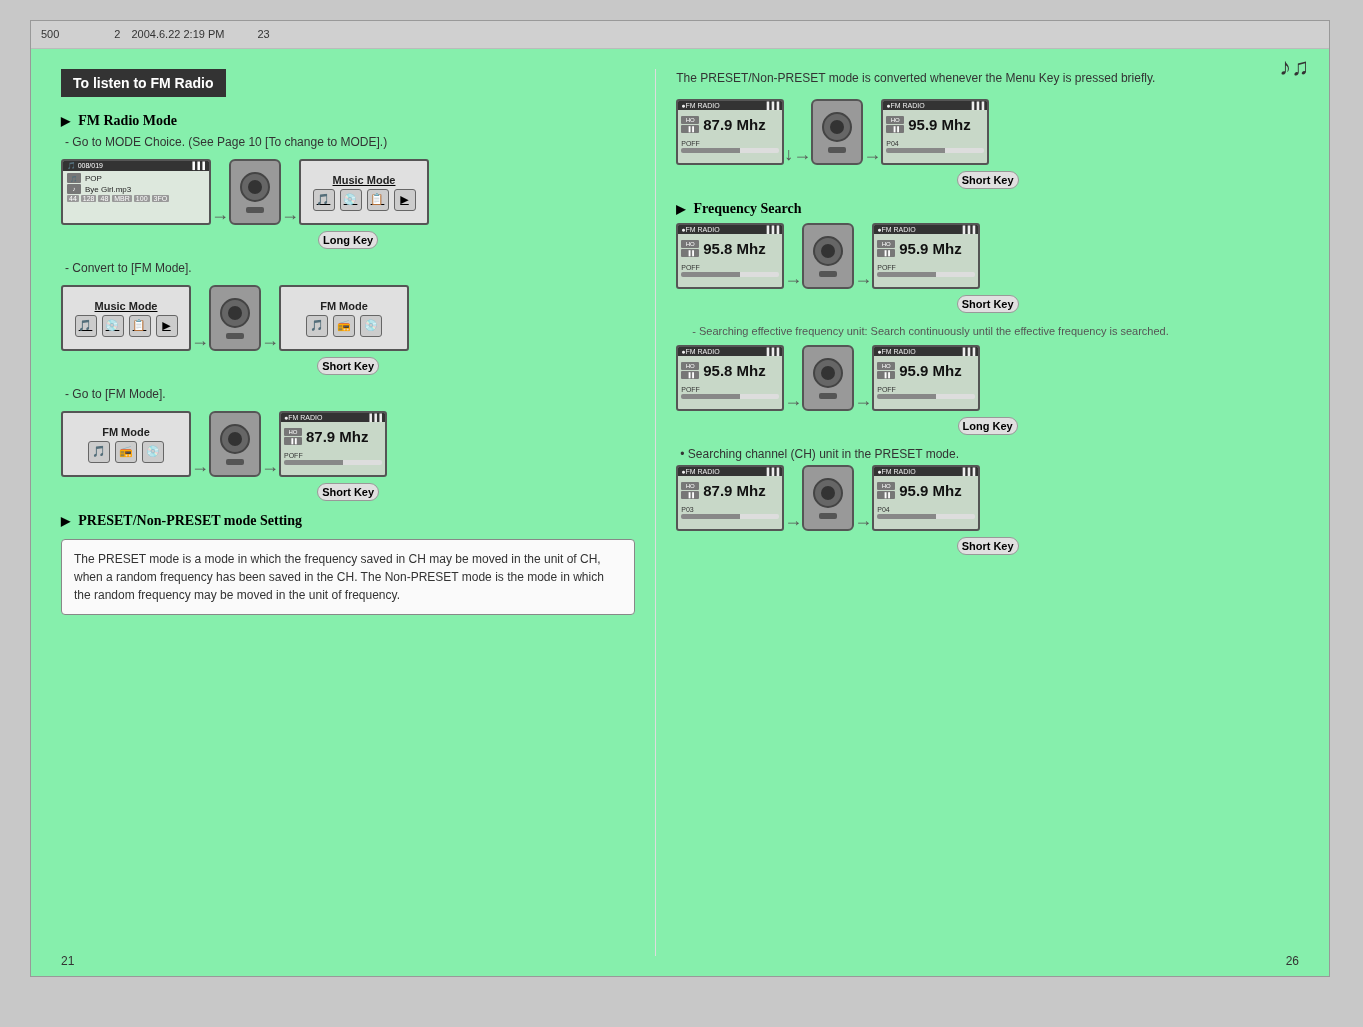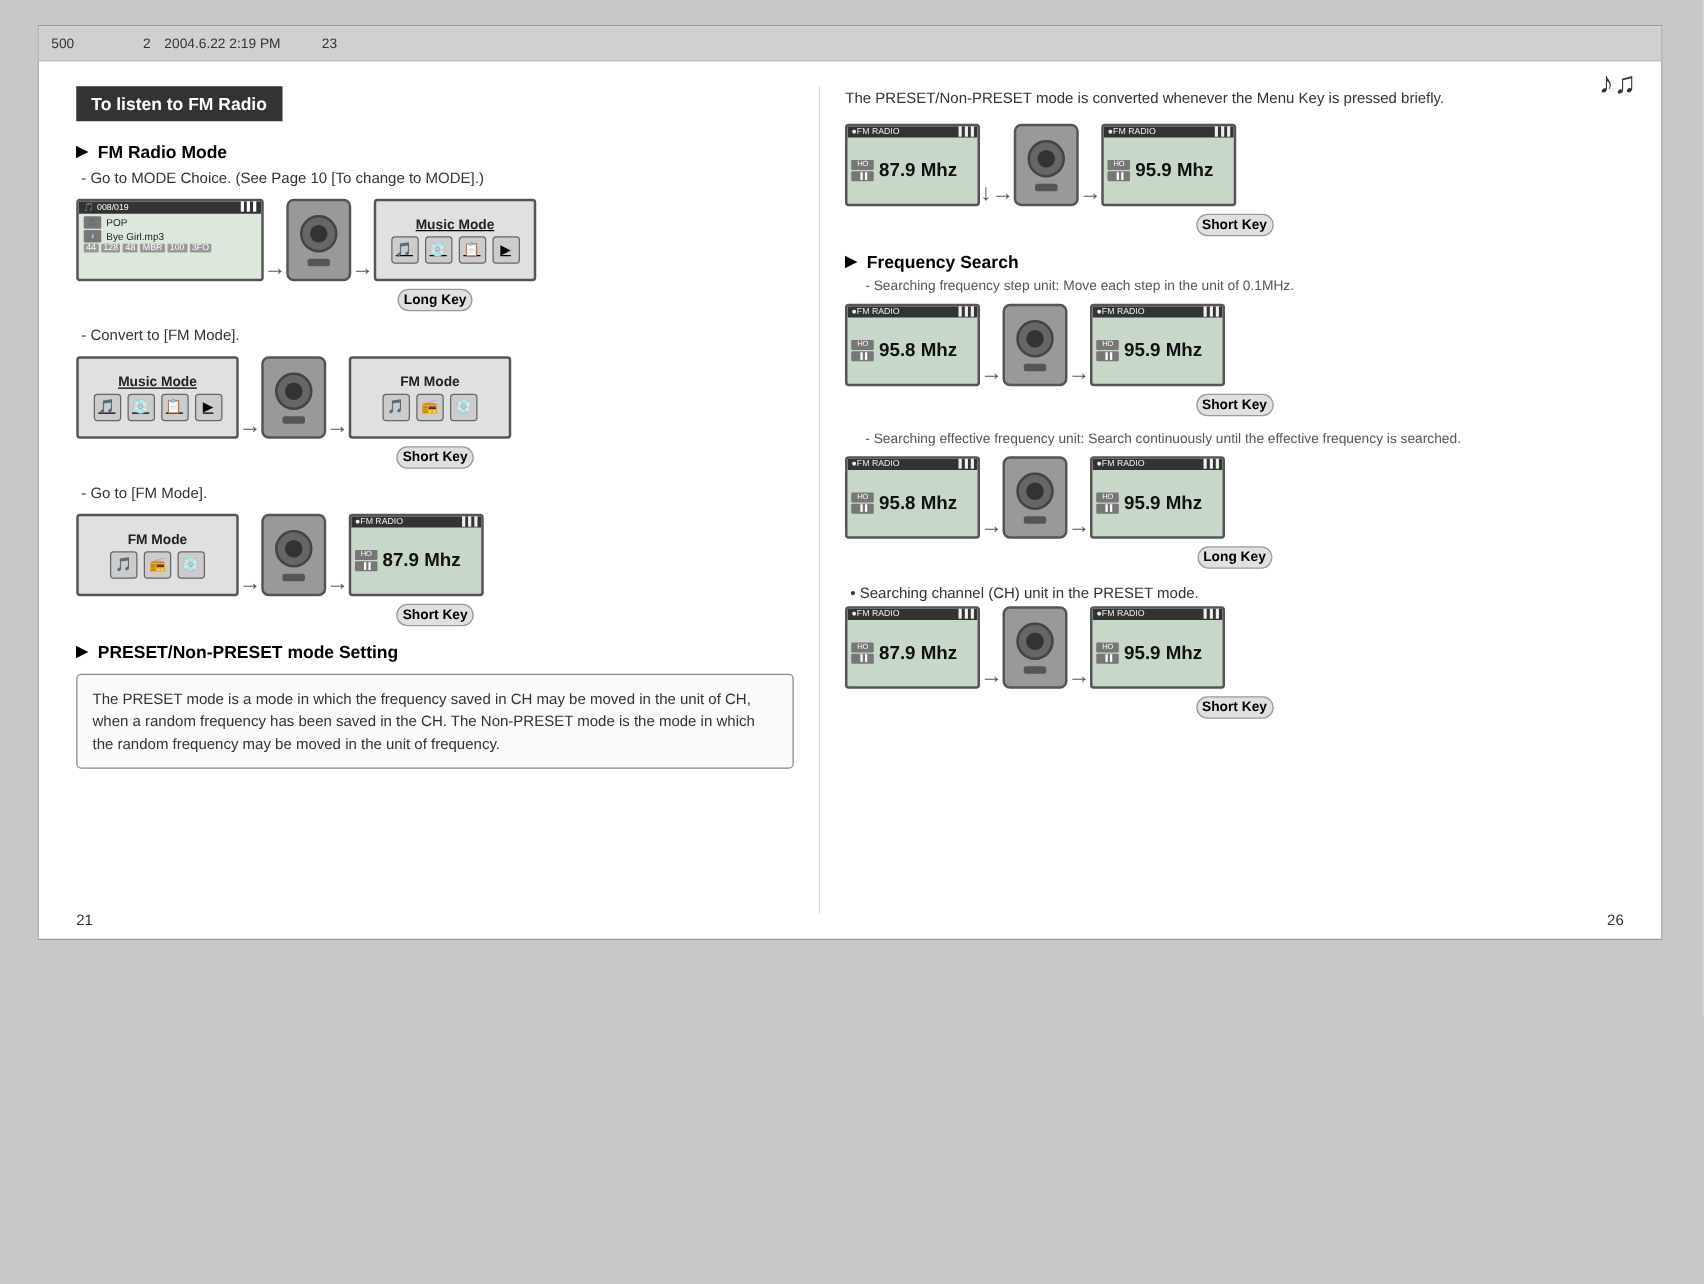--- a/index.html
+++ b/index.html
@@ -9,22 +9,22 @@
       background: #c8c8c8;
       font-family: Arial, sans-serif;
       overflow: hidden;
       position: relative;
     }
     .page-container {
       position: absolute;
       top: 20px;
       left: 30px;
       width: 1300px;
-      height: 732px;
-      background: #ffffff;
+      height: 957px;
+      background: #86efac;
       border: 1px solid #999;
       display: flex;
       flex-direction: column;
     }
     .top-bar {
       background: #d0d0d0;
       height: 28px;
       display: flex;
       align-items: center;
       padding: 0 10px;
@@ -59,20 +59,21 @@
     }
 
     
     .subsection-title {
       font-size: 14px;
       font-weight: bold;
       margin-bottom: 6px;
       display: flex;
       align-items: center;
       gap: 8px;
+      font-family: Liberation Serif, serif;
     }
     .subsection-title::before {
       content: '▶';
       font-size: 12px;
     }
 
     .instruction-text {
       font-size: 12px;
       color: #333;
       margin-bottom: 10px;
@@ -190,21 +191,21 @@
       background: #333;
       color: #eee;
       font-size: 7px;
       padding: 1px 3px;
       display: flex;
       justify-content: space-between;
     }
     .fm-screen .mid-section {
       display: flex;
       align-items: center;
-      padding: 18px 3px;
+      padding: 6px 3px;
       gap: 2px;
     }
     .fm-screen .left-icons {
       display: flex;
       flex-direction: column;
       gap: 1px;
       width: 20px;
     }
     .fm-screen .icon-small {
       width: 18px;
@@ -633,21 +634,20 @@
       </div>
 
       <div class="key-container">
         <span class="key-label">Short Key</span>
       </div>
 
       <div class="subsection-title">
         <span>Frequency Search</span>
       </div>
 
-      <div class="sub-bullet">- Searching frequency step unit: Move each step in the unit of 0.1MHz.</div>
 
       <div class="diagram-row">
         <div class="fm-screen">
           <div class="top-bar-s">
               <span>●FM RADIO</span>
               <span>▐▐▐</span>
             </div>
           <div class="mid-section">
             <div class="left-icons">
               <div class="icon-small">HO</div>

